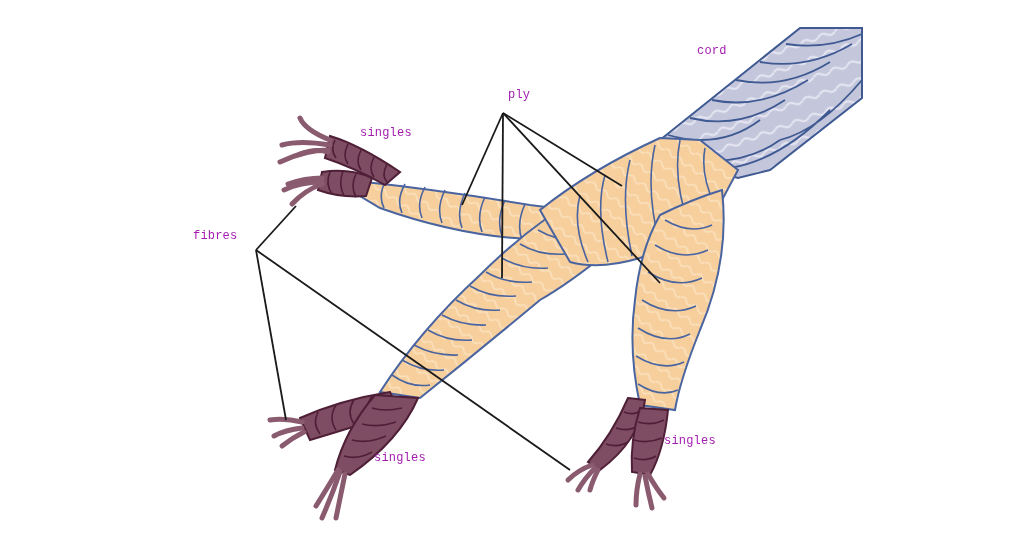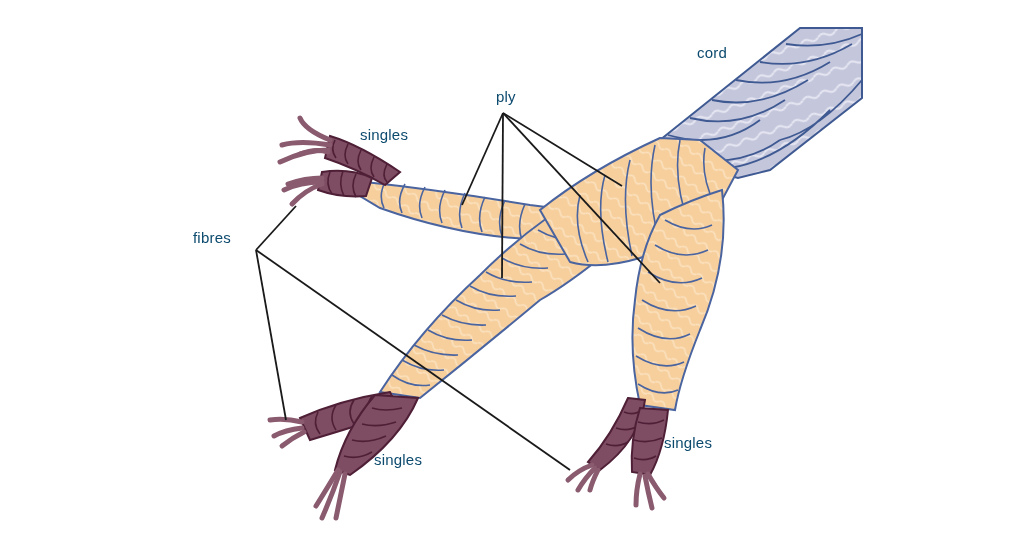--- a/index.html
+++ b/index.html
@@ -1,18 +1,18 @@
 <!DOCTYPE html>
 <html><head>
 <meta charset="utf-8">
 <style>
   html, body { margin:0; padding:0; background:#ffffff; }
   body { width:1024px; height:555px; overflow:hidden; position:relative; font-family:"DejaVu Sans Mono","Liberation Mono",monospace; }
   #diagram { position:absolute; left:0; top:0; width:1024px; height:555px; }
-  .lbl { position:absolute; font-size:15px; color:#0c4a6e; white-space:nowrap; letter-spacing:0.2px; font-family:Liberation Sans, sans-serif; }
+  .lbl { position:absolute; font-size:12px; color:#a21caf; white-space:nowrap; letter-spacing:0.2px; font-family:Liberation Mono, monospace; }
 </style>
 </head>
 <body>
 
 <div>
   <svg id="diagram" viewBox="0 0 1024 555" xmlns="http://www.w3.org/2000/svg">
     <defs>
       <pattern id="plyStripe" width="14" height="14" patternUnits="userSpaceOnUse" patternTransform="rotate(35)">
         <rect width="14" height="14" fill="#f7cf9c"></rect>
         <path d="M0 7 Q3.5 3 7 7 T14 7" stroke="#fbe2c0" stroke-width="1.6" fill="none"></path>
@@ -104,18 +104,18 @@
       <line x1="503" y1="113" x2="622" y2="186"></line>
       <line x1="503" y1="113" x2="660" y2="283"></line>
 
       <line x1="256" y1="250" x2="296" y2="206"></line>
       <line x1="256" y1="250" x2="286" y2="420"></line>
       <line x1="256" y1="250" x2="570" y2="470"></line>
     </g>
   </svg>
 
   <span class="lbl" style="left:697px; top:44px;">cord</span>
-  <span class="lbl" style="left:496px; top:88px;">ply</span>
+  <span class="lbl" style="left:508px; top:88px;">ply</span>
   <span class="lbl" style="left:360px; top:126px;">singles</span>
   <span class="lbl" style="left:193px; top:229px;">fibres</span>
   <span class="lbl" style="left:374px; top:451px;">singles</span>
   <span class="lbl" style="left:664px; top:434px;">singles</span>
 </div>
 
 </body></html>

